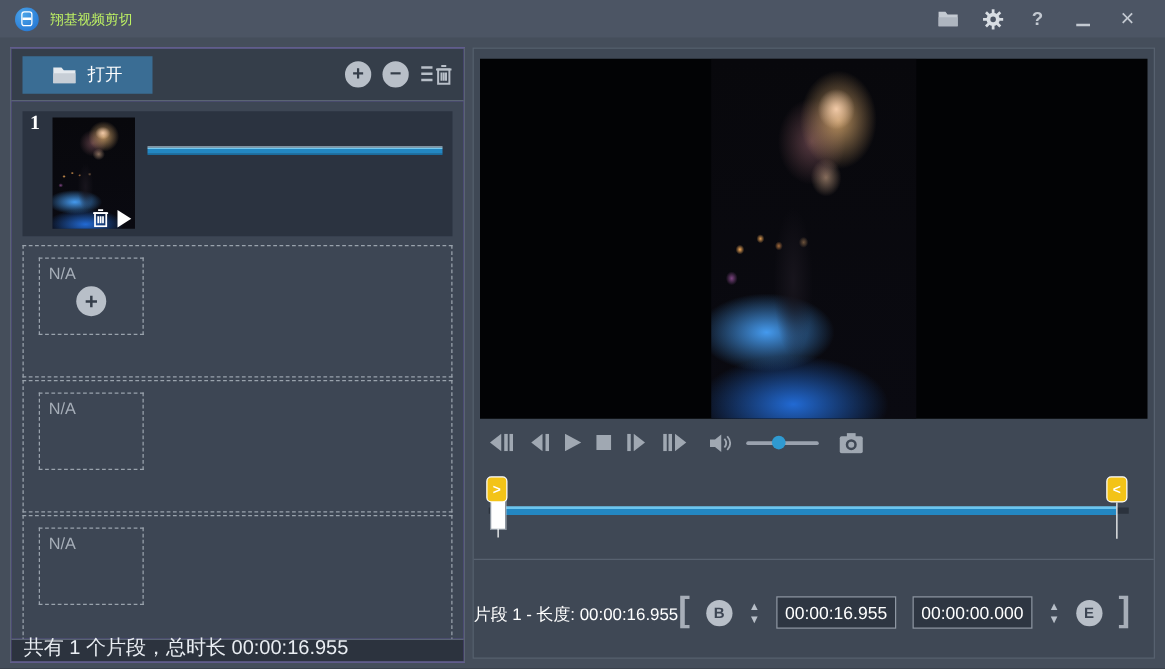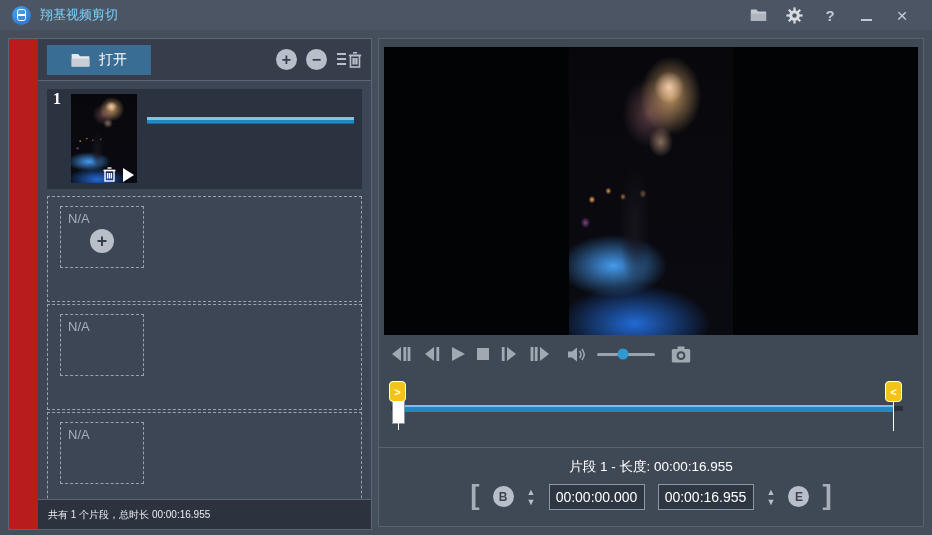--- a/index.html
+++ b/index.html
@@ -11,30 +11,30 @@
     -webkit-font-smoothing:antialiased; user-select:none;
   }
   
   .titlebar { position:absolute; top:0; left:0; right:0; height:30px; background:#4c5564;
     display:flex; align-items:center; padding:0 12px; }
   .app-icon { width:19px; height:19px; border-radius:50%;
     background:radial-gradient(circle at 35% 30%, #4aa3e8, #1f6fd0);
     display:flex; align-items:center; justify-content:center; margin-right:9px; flex:none; }
   .app-icon .glyph { width:9px; height:12px; border:1.6px solid #fff; border-radius:2.5px; position:relative; }
   .app-icon .glyph::after { content:""; position:absolute; left:0; right:0; top:4.2px; height:1.6px; background:#fff; }
-  .win-title { color:#7dd3fc; font-size:13px;font-family:Liberation Serif, serif; }
+  .win-title { color:#bef264; font-size:11px;font-family:Liberation Serif, serif; }
   .tb-icons { margin-left:auto; display:flex; align-items:center; }
   .tb-btn { width:36px; height:28px; display:flex; align-items:center; justify-content:center;
     color:#c3c9d1; cursor:default; }
   .tb-help { font-size:15px; font-weight:bold; }
   .tb-min-line { width:11px; height:2px; background:#c3c9d1; margin-top:9px; }
   .tb-close { font-size:19px; line-height:1; }
   
   .left-panel { position:absolute; left:8px; top:38px; width:364px; height:492px;
-    border:1px solid #5a6473; background:#b91c1c; display:flex; flex-direction:column;padding-left:29px; }
+    border:1px solid #5a6473; background:#8b5cf6; display:flex; flex-direction:column; }
   .lp-toolbar { height:42px; flex:none; background:#353e4a; border-bottom:1px solid #5a6473;
     display:flex; align-items:center; padding:0 9px; }
   .tool-btn { width:104px; height:30px; background:#3a6d94; color:#fff; font-size:14px;
     display:flex; align-items:center; justify-content:center; gap:9px; margin-right:9px; cursor:default; }
   .lp-actions { margin-left:auto; display:flex; align-items:center; gap:9px; }
   .circle-btn { width:21px; height:21px; border-radius:50%; background:#b8bfc8; color:#353e4a;
     display:flex; align-items:center; justify-content:center; font-weight:bold; font-size:16px; line-height:0; }
   .lp-list { flex:1; padding:8px 9px 0 9px; overflow:hidden; background:#3d4654; }
   
   .clip-item { height:100px; background:#2b3340; position:relative; margin-bottom:7px; }
@@ -49,22 +49,22 @@
   .clip-bar { margin-top:7px; height:7px;
     background:linear-gradient(180deg,#74c9ef 0%,#74c9ef 32%,#2387c2 32%,#2387c2 100%);
     border-top:1px solid #9fb6c4; border-bottom:1px solid #1b6b9d; }
   
   .slot-row { height:106px; border:1px dashed #9aa3ad; margin-bottom:2px; position:relative; }
   .slot-box { position:absolute; left:12px; top:9px; width:84px; height:62px;
     border:1px dashed #9aa3ad; color:#a6aeb8; font-size:13px; padding:4px 7px; }
   .slot-add { position:absolute; left:50%; top:56%; transform:translate(-50%,-50%);
     width:24px; height:24px; border-radius:50%; background:#b8bfc8; color:#353e4a;
     font-size:18px; font-weight:bold; display:flex; align-items:center; justify-content:center; line-height:0; }
-  .lp-status { height:30px; flex:none; background:#2c333e; border-top:1px solid #5a6473;
-    color:#e9edf2; font-size:10px; display:flex; align-items:center; padding:0 10px; }
+  .lp-status { height:18px; flex:none; background:#2c333e; border-top:1px solid #5a6473;
+    color:#e9edf2; font-size:16px; display:flex; align-items:flex-end; padding:0 10px; }
   
   .right-panel { position:absolute; left:378px; top:38px; width:546px; height:489px;
     border:1px solid #57616f; background:#3f4855; display:flex; flex-direction:column; }
   .video-area { margin:8px 5px 0 5px; height:288px; flex:none; background:#020305;
     display:flex; justify-content:center; overflow:hidden; }
   .video-frame { width:164px; height:100%; }
   .video-art {
     background:
       radial-gradient(ellipse 13% 8% at 61% 14%, rgba(246,206,172,0.95), rgba(246,206,172,0) 70%),
       radial-gradient(ellipse 26% 19% at 62% 17%, rgba(216,168,108,0.85), rgba(216,168,108,0) 72%),
@@ -96,21 +96,21 @@
   .tl-marker { position:absolute; top:8px; width:17px; height:21px; background:#f3c317;
     border:1px solid #fff; border-radius:4px; color:#fff; font-weight:bold; font-size:11px;
     display:flex; align-items:center; justify-content:center; z-index:3; }
   .tl-marker.start { left:10px; }
   .tl-marker.end { right:21px; }
   .tl-playhead { position:absolute; left:13px; top:24px; width:13px; height:27px;
     background:#fff; border:1px solid #8b949e; z-index:2; }
   .tl-playhead::after { content:""; position:absolute; left:5px; top:25px; width:1px; height:7px; background:#fff; }
   .tl-endline { position:absolute; right:29px; top:29px; width:1px; height:29px; background:#fff; z-index:1; }
   
-  .segment-box { flex:1; border-top:1px solid #57616f; display:flex; flex-direction:column; align-items:center; }
+  .segment-box { flex:1; border-top:1px solid #57616f; display:flex; flex-direction:row; align-items:center; }
   .seg-title { color:#fff; font-size:13.5px; margin-top:10px; }
   .seg-controls { display:flex; align-items:center; gap:13px; margin-top:6px; }
   .bracket { color:#a7aeb8; font-size:28px; font-weight:bold; line-height:0.9; padding-bottom:4px; }
   .badge { width:21px; height:21px; border-radius:50%; background:#b8bfc8; color:#3d4654;
     font-size:12px; font-weight:bold; display:flex; align-items:center; justify-content:center; }
   .spinner { display:flex; flex-direction:column; gap:2px; }
   .spin-arrow { color:#b8bfc8; font-size:9px; line-height:8px; cursor:default; }
   .time-input { width:96px; height:26px; background:#2e3642; border:1px solid #8e97a3;
     color:#fff; font-size:14px; text-align:center; font-family:"Liberation Sans","DejaVu Sans",sans-serif; }
   svg { display:block; }
@@ -310,22 +310,22 @@
 
     <div class="segment-box">
       <div class="seg-title">片段 1 - 长度: 00:00:16.955</div>
       <div class="seg-controls">
         <div class="bracket">[</div>
         <div class="badge">B</div>
         <div class="spinner">
           <div class="spin-arrow">▲</div>
           <div class="spin-arrow">▼</div>
         </div>
+        <input class="time-input" value="00:00:16.955" style="">
         <input class="time-input" value="00:00:00.000" style="">
-        <input class="time-input" value="00:00:16.955" style="">
         <div class="spinner">
           <div class="spin-arrow">▲</div>
           <div class="spin-arrow">▼</div>
         </div>
         <div class="badge">E</div>
         <div class="bracket">]</div>
       </div>
     </div>
   </div>
 

